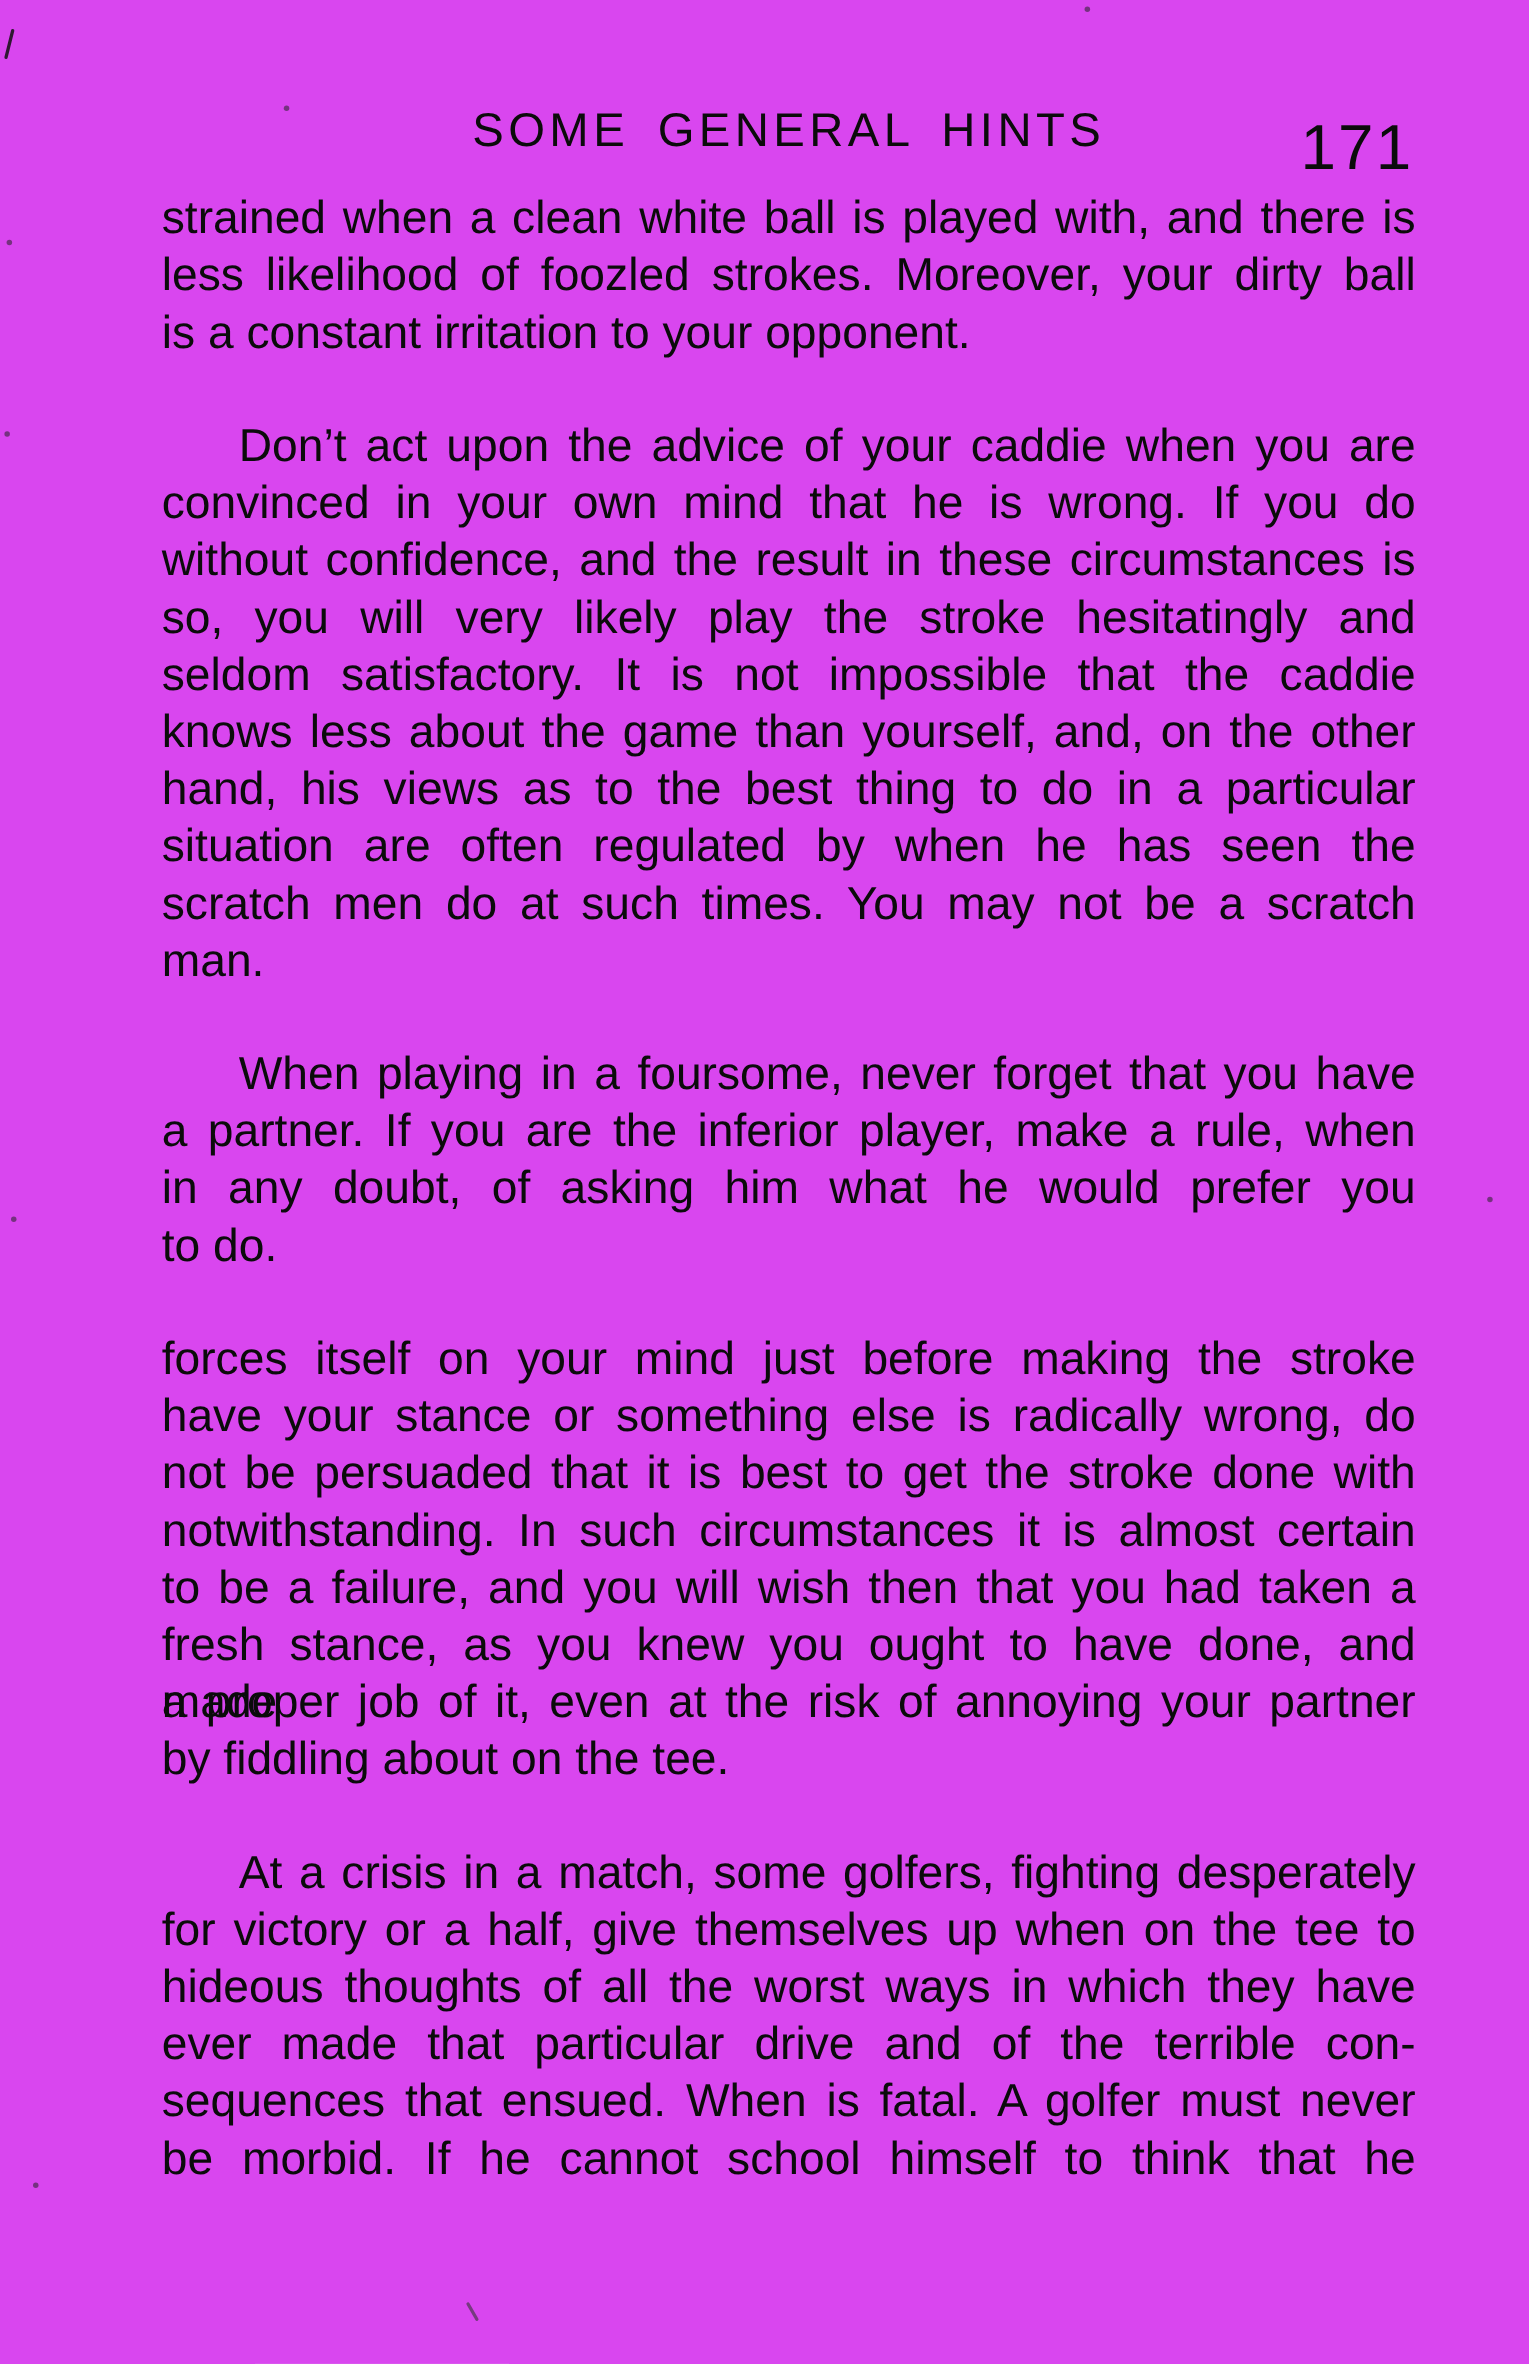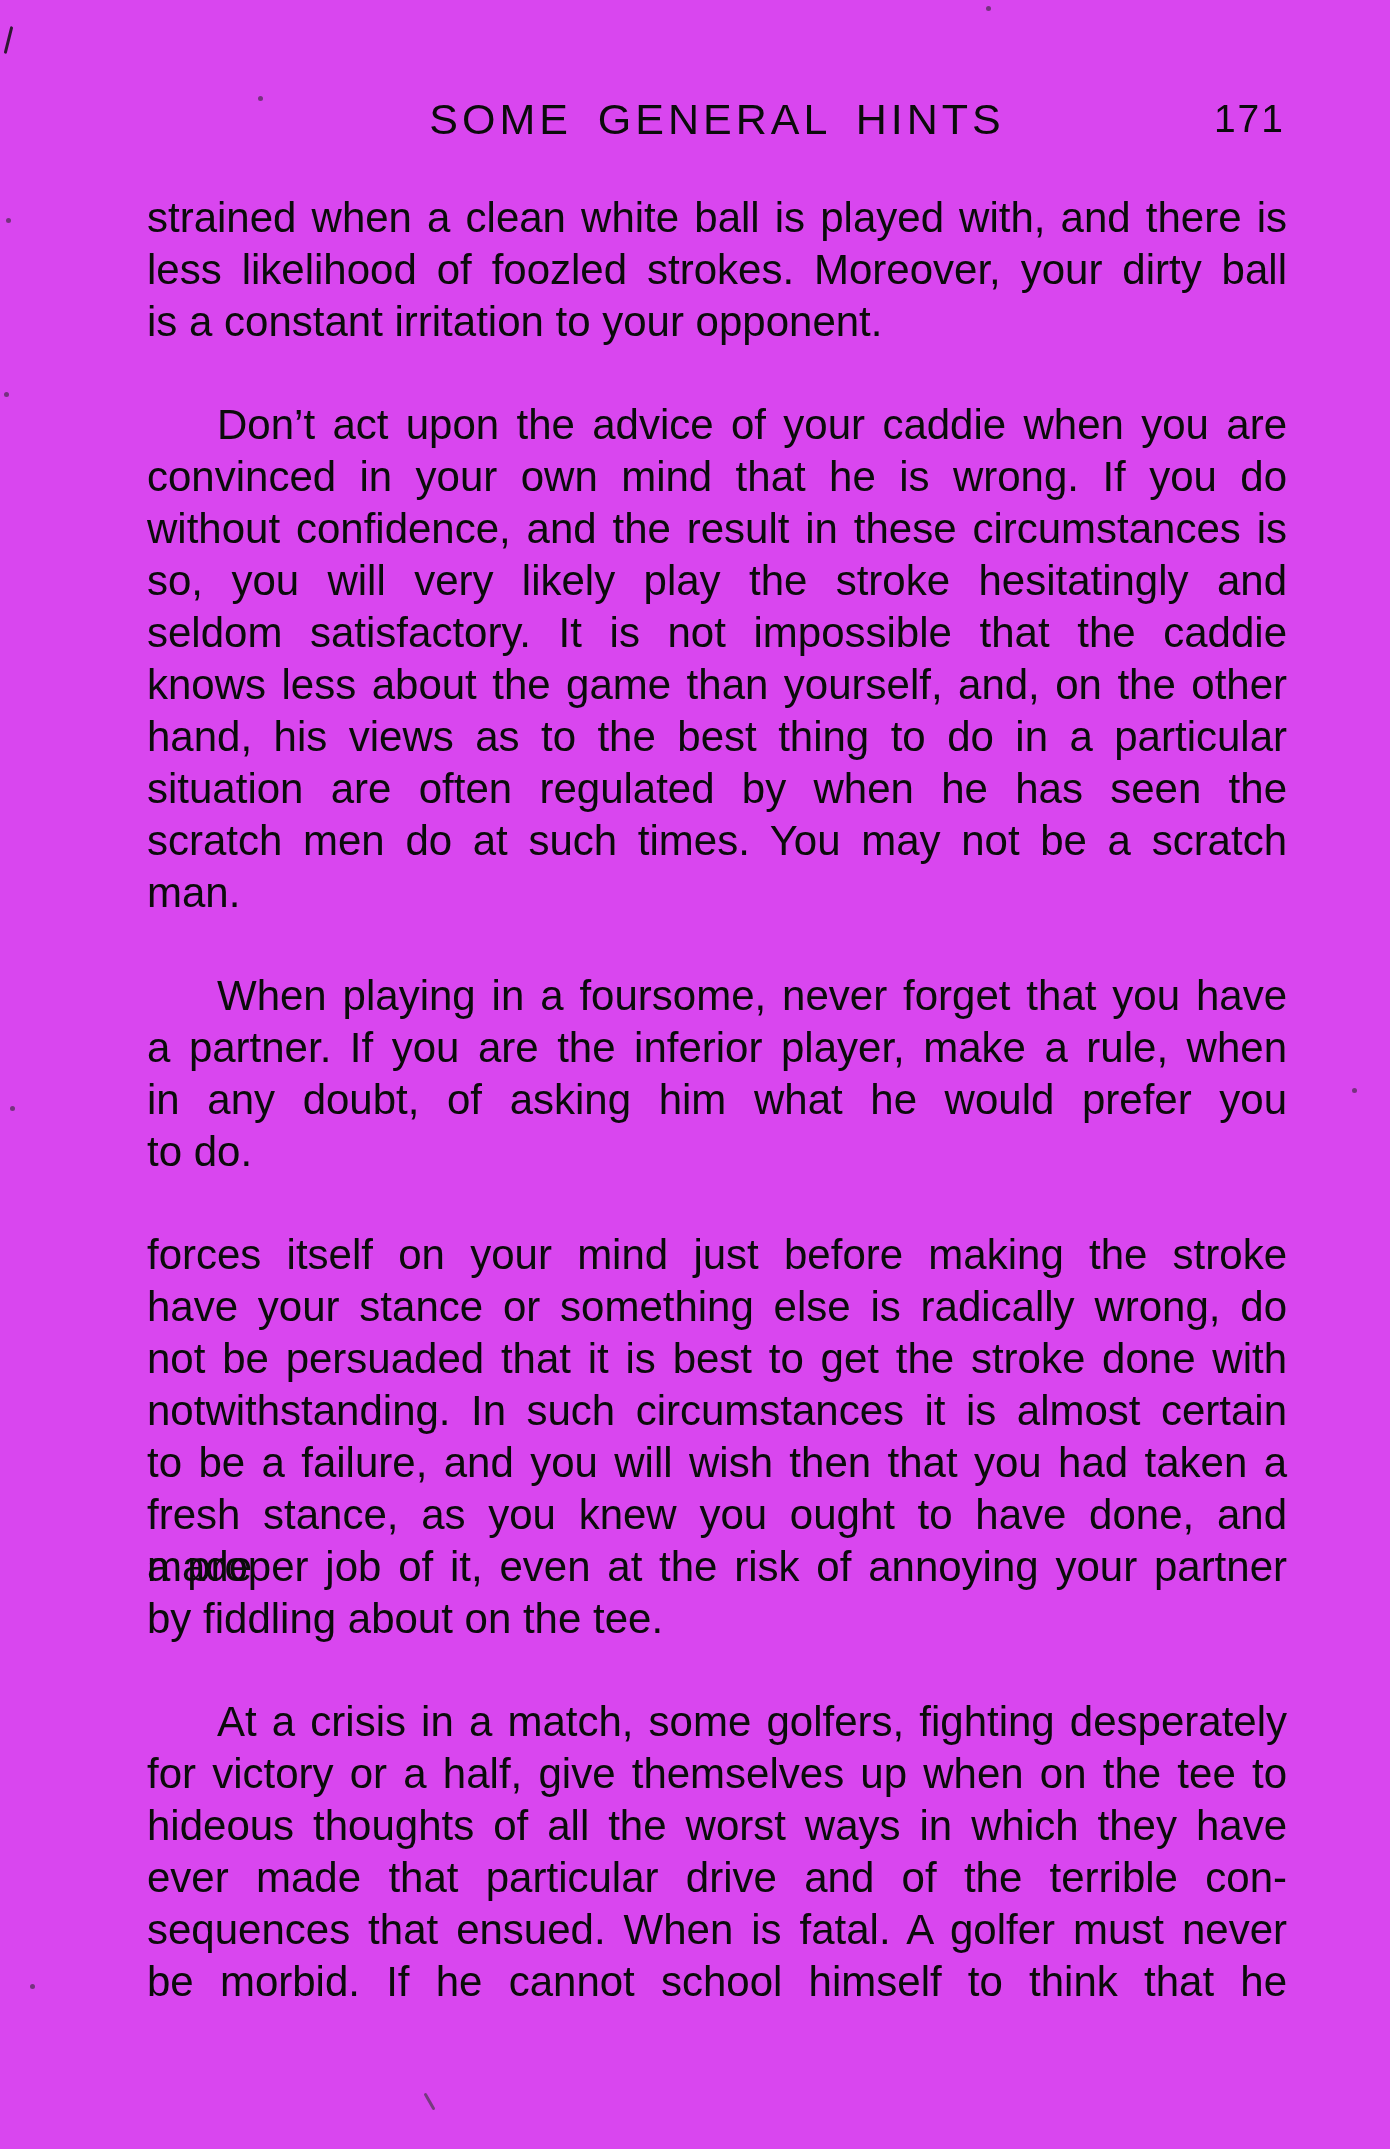--- a/index.html
+++ b/index.html
@@ -13,26 +13,26 @@
   }
   .header {
     position:absolute; left:147px; top:97px; width:1140px; height:52px;
   }
   .header .title {
     display:block; text-align:center;
     font-size:43px; line-height:44px;
     letter-spacing:4px; word-spacing:10px;
   }
   .header .pagenum {
-    position:absolute; right:2px; top:0;
-    font-size:39px; line-height:44px; letter-spacing:2px;
+    position:absolute; right:2px; top:16px;
+    font-size:58px; line-height:44px; letter-spacing:2px;
   }
   .text-block {
     position:absolute; left:147px; top:172px; width:1140px;
-    font-size:42px; line-height:52px;margin-top:20px;
+    font-size:42px; line-height:52px;
   }
   .para { margin-top:51px; }
   .para:first-child { margin-top:0; }
   .line {
     height:52px;
     text-align:justify;
     text-align-last:justify;
     white-space:normal;
   }
   .line.indent { padding-left:70px; }

